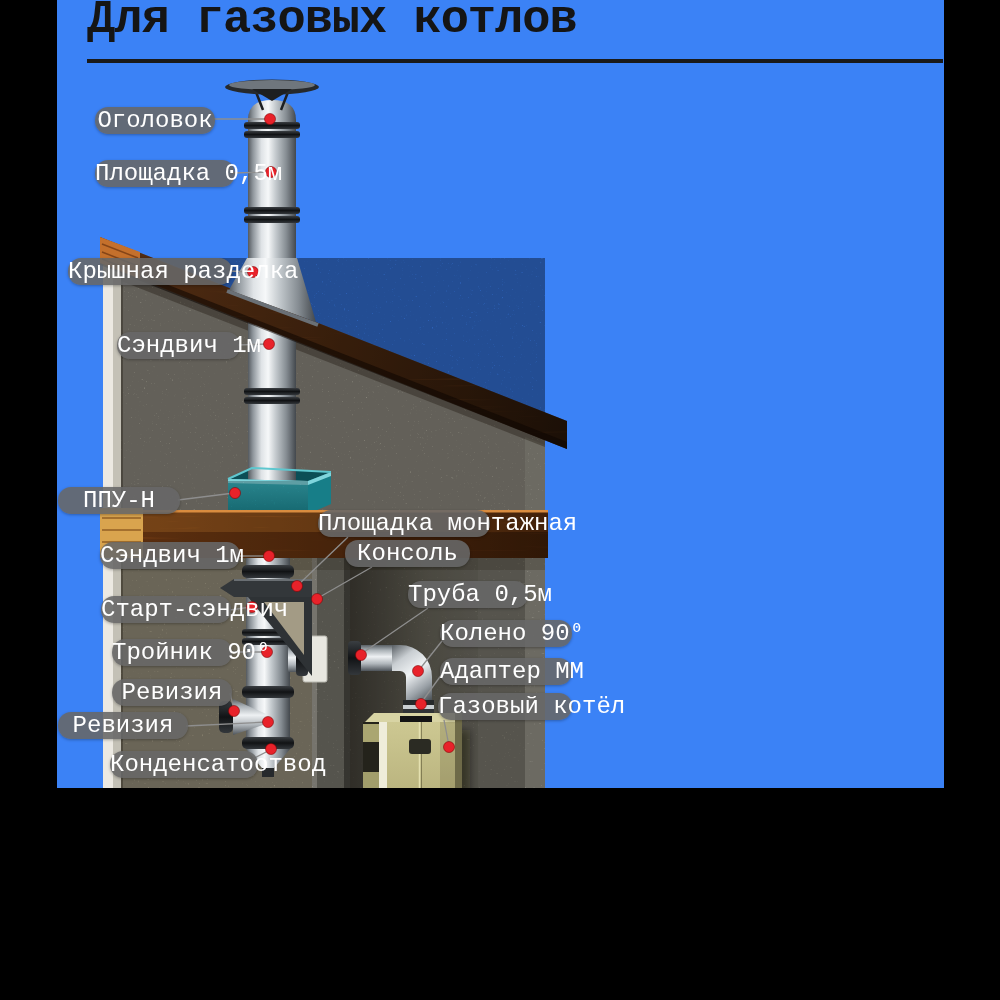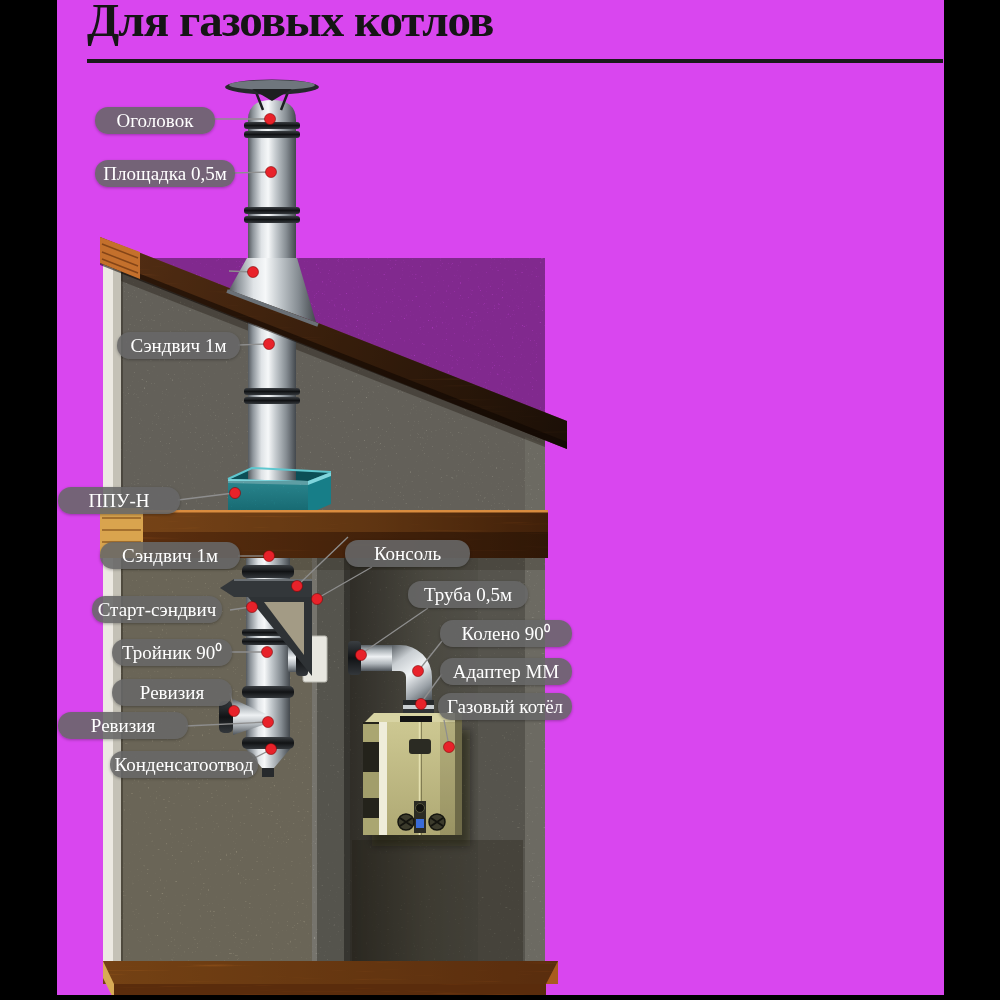--- a/index.html
+++ b/index.html
@@ -1,27 +1,27 @@
 <!DOCTYPE html>
 <html><head>
 <meta charset="utf-8">
 <style>
   html,body{margin:0;padding:0;background:#000;}
-  .stage{position:relative;width:1000px;height:1000px;background:#d946ef;overflow:hidden;
-         font-family:Liberation Serif, serif;}
+  .stage{position:relative;width:1000px;height:788px;background:#3b82f6;overflow:hidden;
+         font-family:Liberation Mono, monospace;}
   .bar{position:absolute;background:#000;}
   .bar-left{left:0;top:0;width:57px;height:1000px;}
   .bar-right{left:944px;top:0;width:56px;height:1000px;}
   .bar-bottom{left:0;top:995px;width:1000px;height:5px;}
   .title{position:absolute;left:87px;top:-7px;font-size:47px;font-weight:700;
          letter-spacing:-1px;color:#151515;white-space:nowrap;}
   .rule{position:absolute;left:87px;top:59px;width:856px;height:4px;background:#1a1a1a;}
   svg.scene,svg.overlay{position:absolute;left:0;top:0;width:1000px;height:1000px;}
   .co{position:absolute;height:27px;line-height:27px;text-align:center;
-      background:rgba(103,103,103,.89);color:#fff;font-size:19px;border-radius:13px;
+      background:rgba(103,103,103,.89);color:#fff;font-size:24px;border-radius:13px;
       box-shadow:0 1px 3px rgba(0,0,0,.28);white-space:nowrap;}
 </style>
 </head>
 <body>
 
 <div class="stage">
 
   <h1 class="title" style="margin:0">Для газовых котлов</h1>
   <div class="rule"></div>
 
@@ -279,25 +279,27 @@
       <circle cx="271" cy="749" r="5.5"></circle>
       <circle cx="361" cy="655" r="5.5"></circle>
       <circle cx="418" cy="671" r="5.5"></circle>
       <circle cx="421" cy="704" r="5.5"></circle>
       <circle cx="449" cy="747" r="5.5"></circle>
     </g>
   </svg>
 
   <div class="co" style="left:95px;top:107px;width:120px"><span>Оголовок</span></div>
   <div class="co" style="left:95px;top:160px;width:140px"><span>Площадка 0,5м</span></div>
+  <div class="co" style="left:68px;top:258px;width:164px"><span>Крышная разделка</span></div>
   <div class="co" style="left:117px;top:332px;width:123px"><span>Сэндвич 1м</span></div>
   <div class="co" style="left:58px;top:487px;width:122px"><span>ППУ-Н</span></div>
+  <div class="co" style="left:318px;top:510px;width:172px"><span>Площадка монтажная</span></div>
   <div class="co" style="left:345px;top:540px;width:125px"><span>Консоль</span></div>
   <div class="co" style="left:100px;top:542px;width:140px"><span>Сэндвич 1м</span></div>
-  <div class="co" style="left:92px;top:596px;width:130px"><span>Старт-сэндвич</span></div>
+  <div class="co" style="left:101px;top:596px;width:130px"><span>Старт-сэндвич</span></div>
   <div class="co" style="left:112px;top:639px;width:120px"><span>Тройник 90⁰</span></div>
   <div class="co" style="left:112px;top:679px;width:120px"><span>Ревизия</span></div>
   <div class="co" style="left:58px;top:712px;width:130px"><span>Ревизия</span></div>
   <div class="co" style="left:110px;top:751px;width:148px"><span>Конденсатоотвод</span></div>
   <div class="co" style="left:408px;top:581px;width:120px"><span>Труба 0,5м</span></div>
   <div class="co" style="left:440px;top:620px;width:132px"><span>Колено 90⁰</span></div>
   <div class="co" style="left:440px;top:658px;width:132px"><span>Адаптер ММ</span></div>
   <div class="co" style="left:438px;top:693px;width:134px"><span>Газовый котёл</span></div>
 
   <div class="bar bar-left"></div>

